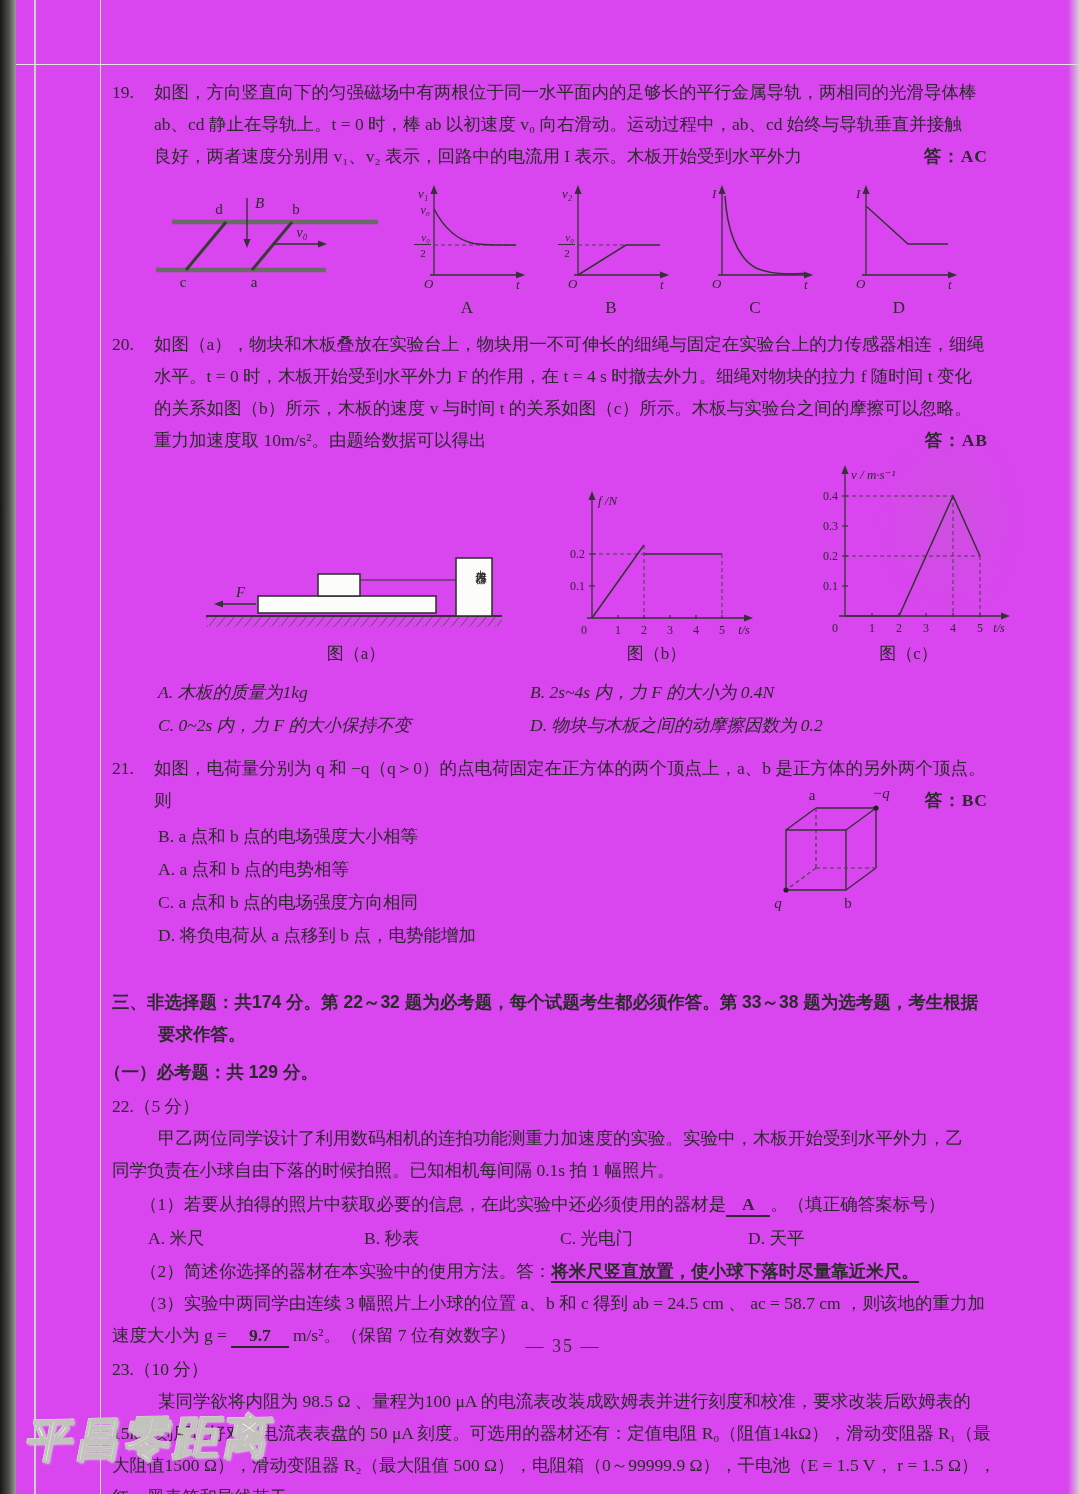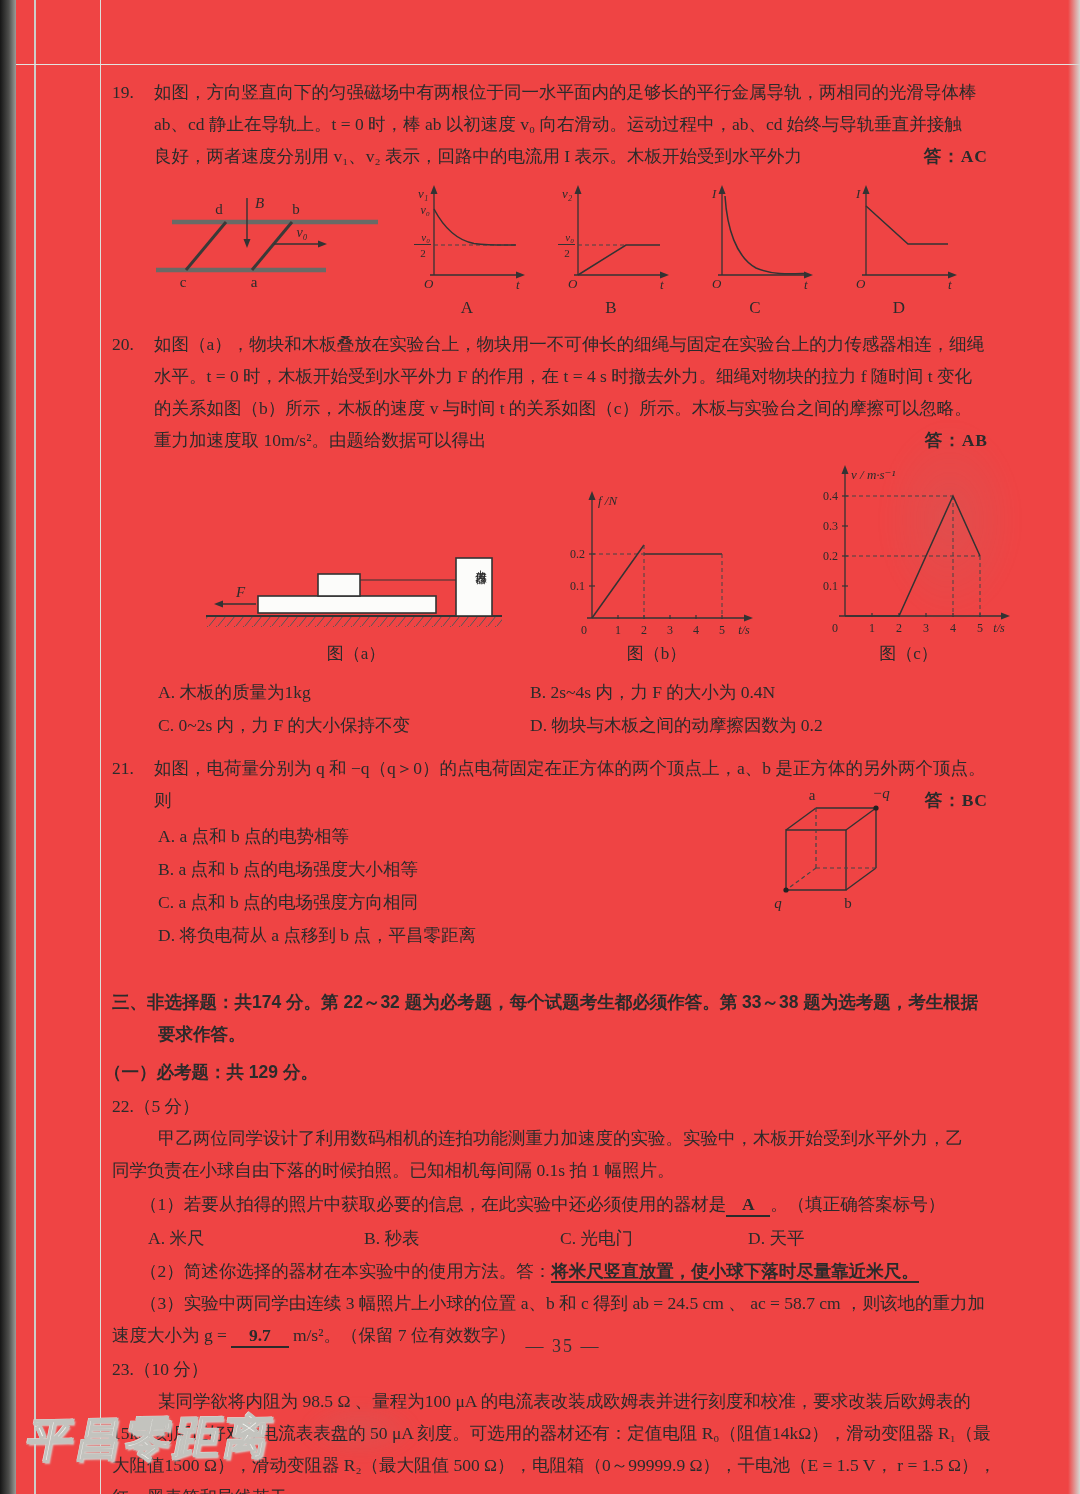--- a/index.html
+++ b/index.html
@@ -1,17 +1,17 @@
 <!DOCTYPE html>
 <html><head>
 <meta charset="utf-8">
 <style>
   html,body{margin:0;padding:0;}
   body{width:1080px;background:#e9e9e6;font-family:"Liberation Serif","DejaVu Serif",serif;}
-  .page{position:relative;width:1080px;height:1494px;background:#ef4444;overflow:hidden;color:#2b2b2b;}
+  .page{position:relative;width:1080px;height:1494px;background:#d946ef;overflow:hidden;color:#2b2b2b;}
   
   .edge-dark{position:absolute;left:0;top:0;width:16px;height:100%;background:linear-gradient(to right,#161616 0%,#4e4e4c 55%,#9b9b97 100%);}
   .edge-line-a{position:absolute;left:34px;top:0;width:2px;height:100%;background:#cdcdc9;}
   .edge-line-b{position:absolute;left:100px;top:0;width:1px;height:100%;background:#dededa;}
   .edge-hline{position:absolute;left:16px;right:0;top:64px;height:1px;background:#e4e4e0;}
   .edge-right{position:absolute;right:0;top:0;width:12px;height:100%;background:linear-gradient(to left,#d6d6d2,rgba(251,251,248,0));}
   .smudge{position:absolute;border-radius:50%;filter:blur(4px);background:radial-gradient(closest-side,rgba(140,140,135,0.14),rgba(140,140,135,0));}
 
   .content{position:absolute;left:112px;top:76px;width:902px;font-size:17.5px;line-height:32px;}
 
@@ -21,21 +21,21 @@
   .ansline{display:flex;}
   .answer{margin-left:auto;padding-right:26px;font-weight:600;letter-spacing:1px;white-space:nowrap;}
 
   .figrow19{display:flex;align-items:flex-end;gap:22px;margin:10px 0 6px 44px;}
   .figrow20{display:flex;align-items:flex-end;gap:42px;margin:6px 0 4px 88px;}
   .fig{display:flex;flex-direction:column;align-items:center;}
   .figcap{font-size:17px;line-height:24px;margin-top:2px;text-align:center;}
   svg text{font-family:"Liberation Serif","DejaVu Serif",serif;fill:#2b2b2b;}
   .it{font-style:italic;}
 
-  .opts20{display:grid;grid-template-columns:372px 1fr;margin:10px 0 0 46px;line-height:33px;}
+  .opts20{display:grid;grid-template-columns:372px 1fr;margin:10px 0 0 46px;line-height:33px;font-style:italic;}
   .opts21{margin:4px 0 0 46px;line-height:33px;}
   .q21wrap{position:relative;}
   .cubebox{position:absolute;right:116px;top:30px;}
 
   .sec{font-family:"Liberation Sans","DejaVu Sans",sans-serif;font-weight:700;}
   .secblock{margin-top:34px;}
   .sec1{display:flex;}
   .sec2{padding-left:46px;}
   .subsec{font-family:"Liberation Sans","DejaVu Sans",sans-serif;font-weight:700;margin-top:6px;margin-left:-8px;}
 
@@ -284,24 +284,24 @@
     <div class="q21wrap" style="margin-top:10px;">
       <div class="qline">
         <span class="qnum">21.</span>
         <span>如图，电荷量分别为 q 和 −q（q＞0）的点电荷固定在正方体的两个顶点上，a、b 是正方体的另外两个顶点。</span>
       </div>
       <div class="cont ansline">
         <span>则</span>
         <span class="answer">答：BC</span>
       </div>
       <div class="opts21">
+        <div>B. a 点和 b 点的电场强度大小相等</div>
         <div>A. a 点和 b 点的电势相等</div>
-        <div>B. a 点和 b 点的电场强度大小相等</div>
         <div>C. a 点和 b 点的电场强度方向相同</div>
-        <div>D. 将负电荷从 a 点移到 b 点，平昌零距离</div>
+        <div>D. 将负电荷从 a 点移到 b 点，电势能增加</div>
       </div>
       <div class="cubebox">
         <svg width="150" height="132" viewBox="0 0 150 132">
           <polygon points="38,48 98,48 98,108 38,108" fill="none" stroke="#333" stroke-width="1.4"></polygon>
           <line x1="38" y1="48" x2="68" y2="26" stroke="#333" stroke-width="1.4"></line>
           <line x1="98" y1="48" x2="128" y2="26" stroke="#333" stroke-width="1.4"></line>
           <line x1="68" y1="26" x2="128" y2="26" stroke="#333" stroke-width="1.4"></line>
           <line x1="128" y1="26" x2="128" y2="86" stroke="#333" stroke-width="1.4"></line>
           <line x1="98" y1="108" x2="128" y2="86" stroke="#333" stroke-width="1.4"></line>
           <line x1="68" y1="26" x2="68" y2="86" stroke="#444" stroke-width="1.2" stroke-dasharray="4 3"></line>

